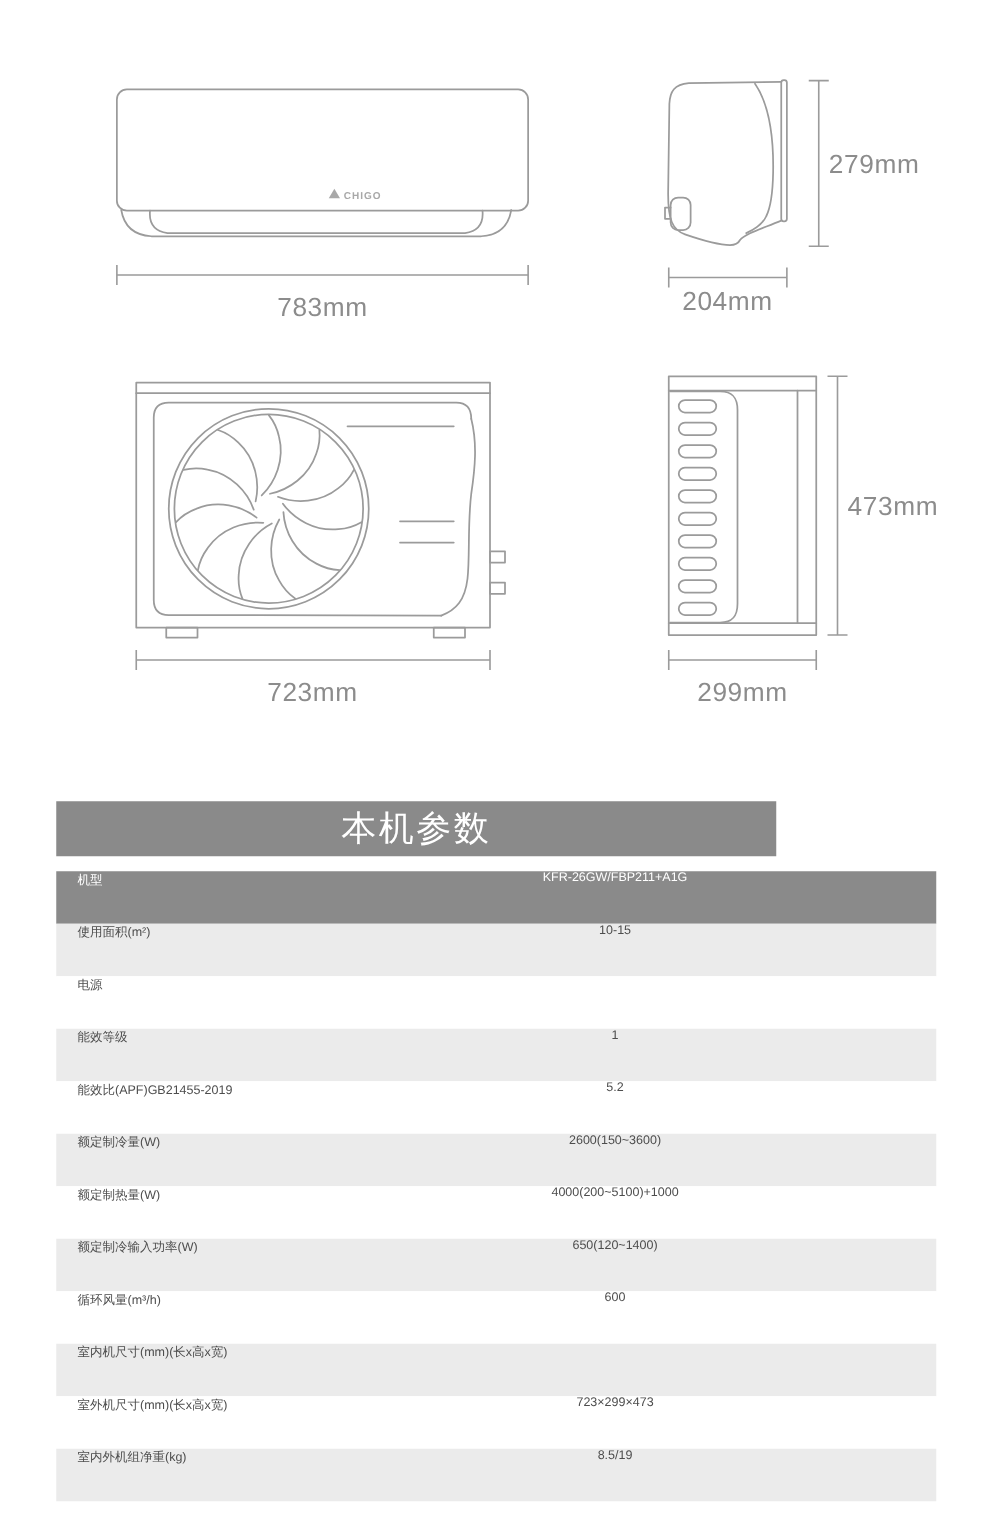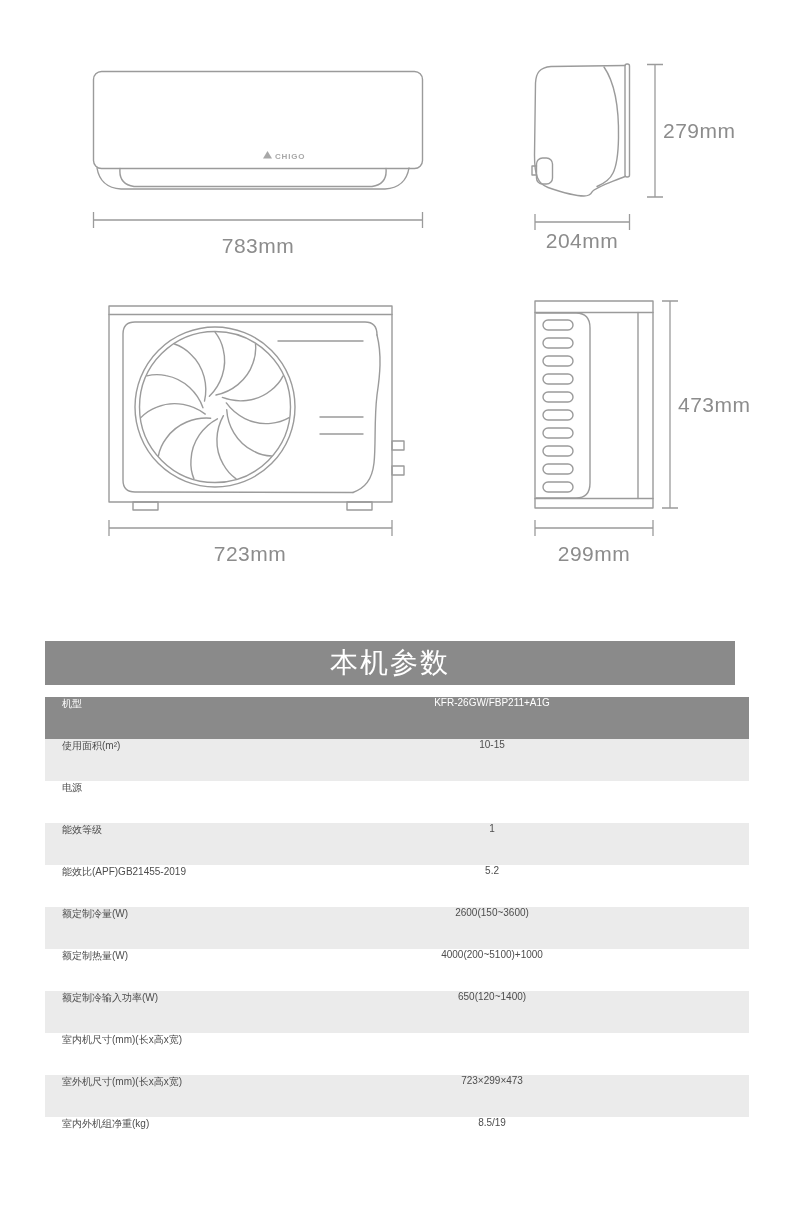--- a/index.html
+++ b/index.html
@@ -13,21 +13,21 @@
   .fig svg { display:block; }
   .dim-text {
     font-family:"Liberation Sans","DejaVu Sans",sans-serif;
     font-size:21px; fill:#8c8c8c; letter-spacing:0.5px;
   }
   .logo-text {
     font-family:"Liberation Sans","DejaVu Sans",sans-serif;
     font-size:8px; fill:#a8a8a8; letter-spacing:0.8px; font-weight:bold;
   }
   .section-title {
-    position:absolute; left:45px; top:641px; width:690px; height:44px;
+    position:absolute; left:45px; top:641px; width:576px; height:44px;
     background:#8a8a8a; color:#fff; font-size:28px; letter-spacing:2px;
     display:flex; align-items:center; justify-content:center; font-weight:400;
   }
   .param-table { position:absolute; left:45px; top:697px; width:704px; }
   .t-row {
     display:flex; height:42px; 
     font-size:10px; color:#4d4d4d; background:#fff;
   }
   .t-row:nth-child(even) { background:#ebebeb; }
   .t-row.dark { background:#8a8a8a; color:#fff; }
@@ -171,20 +171,24 @@
     </div>
     <div class="t-row">
       <div class="lbl">额定制热量(W)</div>
       <div class="val">4000(200~5100)+1000</div>
     </div>
     <div class="t-row">
       <div class="lbl">额定制冷输入功率(W)</div>
       <div class="val">650(120~1400)</div>
     </div>
     <div class="t-row">
+      <div class="lbl">循环风量(m³/h)</div>
+      <div class="val">600</div>
+    </div>
+    <div class="t-row">
       <div class="lbl">室内机尺寸(mm)(长x高x宽)</div>
     </div>
     <div class="t-row">
       <div class="lbl">室外机尺寸(mm)(长x高x宽)</div>
       <div class="val">723×299×473</div>
     </div>
     <div class="t-row">
       <div class="lbl">室内外机组净重(kg)</div>
       <div class="val">8.5/19</div>
     </div>

